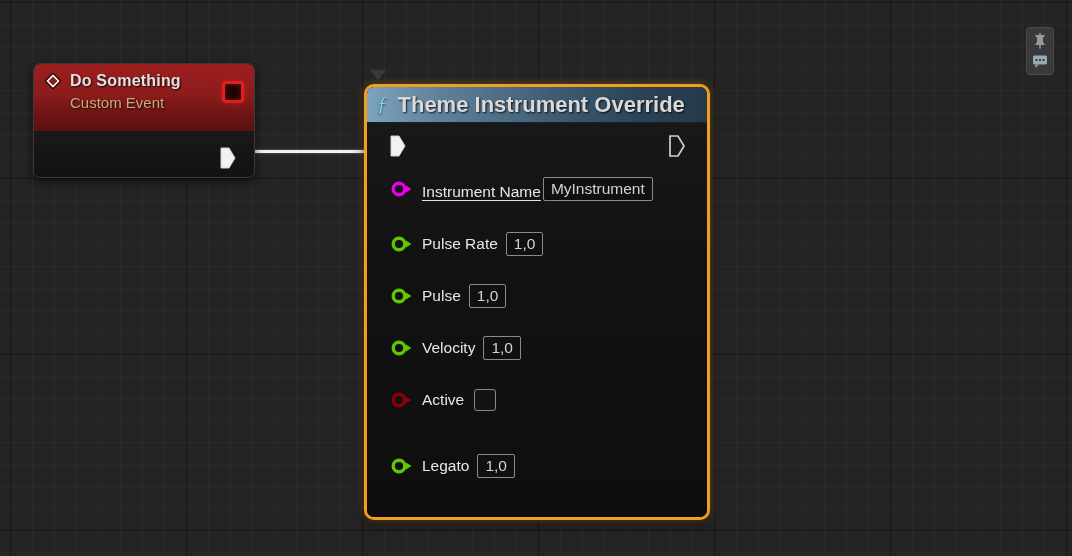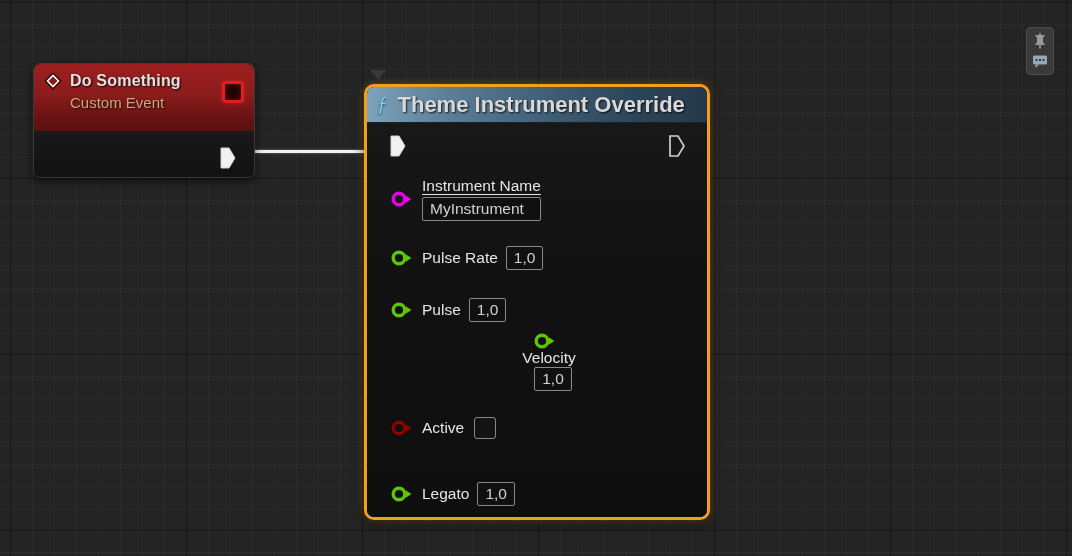--- a/index.html
+++ b/index.html
@@ -176,21 +176,21 @@
     font-size: 15.5px;
     color: #e6e6e6;
     white-space: nowrap;
   }
   .pin-label.underlined { text-decoration: underline; text-underline-offset: 3px; }
   .stacked { flex-direction: column; align-items: flex-start; padding-left: 0; }
   .stacked-inner {
     display: flex; align-items: center;
     width: 100%;
   }
-  .stacked-col { display: flex; flex-direction: column; gap: 2px; }
+  .stacked-col { display: flex; flex-direction: row; gap: 2px; align-items: flex-end; }
 
   .val-field {
     background: #101010;
     border: 1px solid #8a8a8a;
     border-radius: 2px;
     color: #d2d2d2;
     font-size: 15.5px;
     padding: 2px 7px 3px 7px;
     line-height: 1.1;
     display: inline-block;
@@ -303,21 +303,21 @@
         <span class="pin-dot">
           <svg viewBox="0 0 22 16" width="22" height="16">
             <circle cx="8" cy="8" r="5.8" fill="none" stroke="#5ec700" stroke-width="3.4"></circle>
             <path d="M15,4.5 L20.5,8 L15,11.5 Z" fill="#5ec700"></path>
           </svg>
         </span>
         <span class="pin-label">Pulse</span>
         <span class="val-field num" style="margin-left:8px;">1,0</span>
       </div>
 
-      <div class="pin-row" style="margin-top:8px;flex-direction:column;">
+      <div class="pin-row" style="margin-top:22px;">
         <span class="pin-dot">
           <svg viewBox="0 0 22 16" width="22" height="16">
             <circle cx="8" cy="8" r="5.8" fill="none" stroke="#5ec700" stroke-width="3.4"></circle>
             <path d="M15,4.5 L20.5,8 L15,11.5 Z" fill="#5ec700"></path>
           </svg>
         </span>
         <span class="pin-label">Velocity</span>
         <span class="val-field num" style="margin-left:8px;">1,0</span>
       </div>
 

